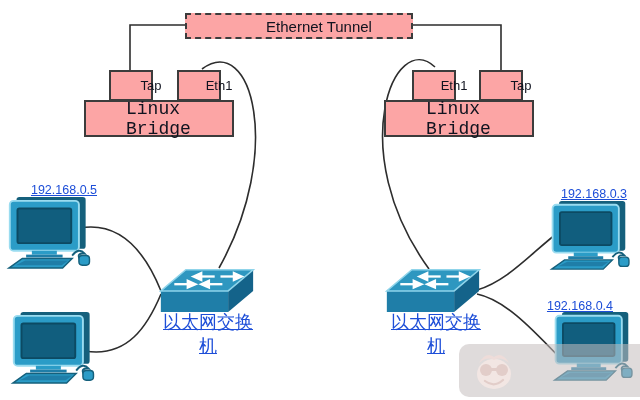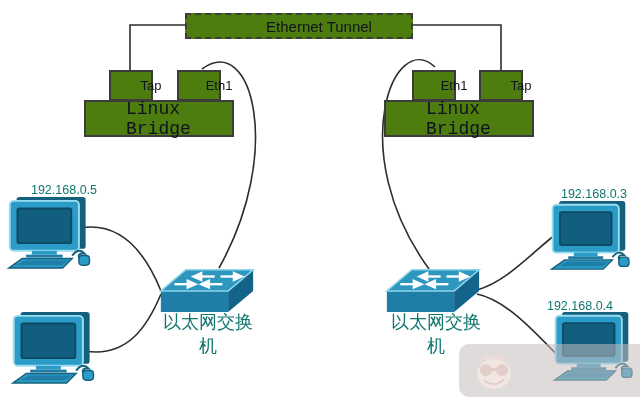--- a/index.html
+++ b/index.html
@@ -4,30 +4,30 @@
 <style>
   html,body { margin:0; padding:0; background:#fff; }
   .canvas {
     position:relative; width:640px; height:400px; background:#ffffff;
     font-family:"Liberation Sans","DejaVu Sans",sans-serif; overflow:hidden;
     color:#111;
   }
   .wires { position:absolute; left:0; top:0; width:640px; height:400px; z-index:1; }
   .node {
     position:absolute; box-sizing:border-box; z-index:2;
-    background:#4d7c0f; border:2px solid #3c3c3c;
+    background:#fca5a5; border:2px solid #3c3c3c;
     display:flex; align-items:center; justify-content:center;
     color:#10131f;
     padding-left:40px;
   }
   .tunnel { border-style:dashed; font-size:15px; }
   .port  { font-size:13px; }
   .bridge{ font-size:18px;font-family:Liberation Mono, monospace; }
   .ip-label, .sw-label {
-    position:absolute; z-index:2; text-align:center; color:#0f766e;
+    position:absolute; z-index:2; text-align:center; color:#1d4ed8;text-decoration:underline;
   }
   .ip-label { font-size:12.5px; }
   .sw-label { font-size:18px; }
   .device { position:absolute; z-index:2; }
   .watermark {
     position:absolute; z-index:5; left:459px; top:344px; width:181px; height:53px;
     background:rgba(197,190,190,0.55); border-radius:10px 0 0 10px;
   }
   .watermark svg { position:absolute; left:12px; top:3px; opacity:0.85; }
 </style>

